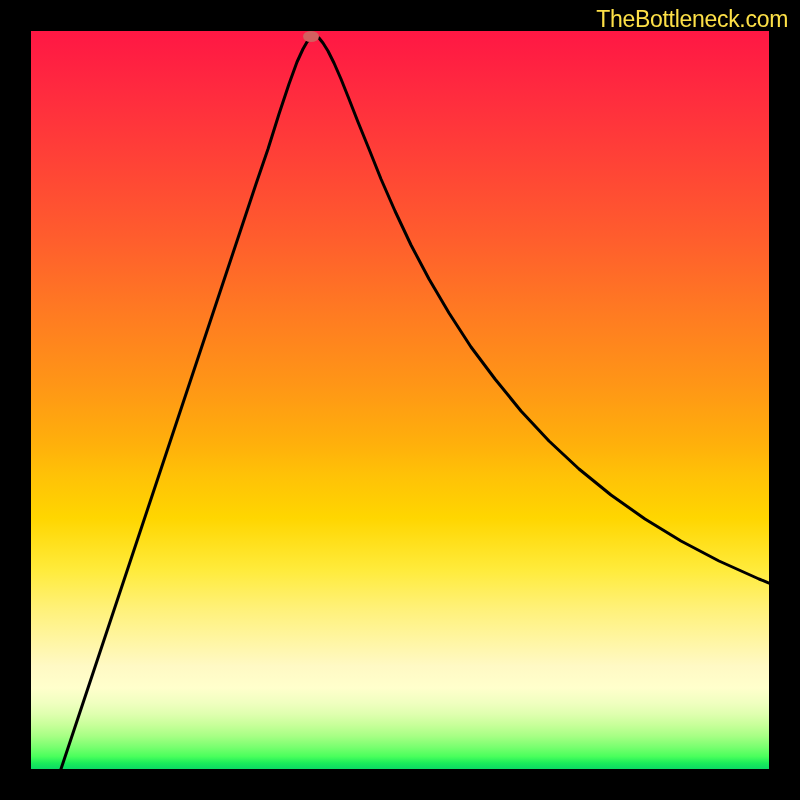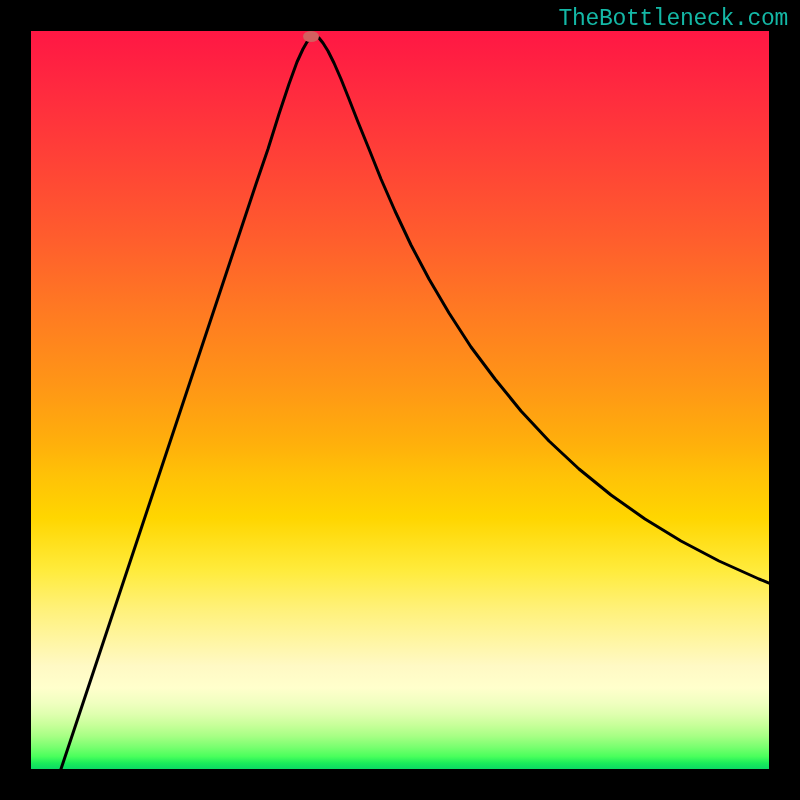--- a/index.html
+++ b/index.html
@@ -53,22 +53,22 @@
     position: absolute;
     width: 16px;
     height: 11px;
     background: #d35f5f;
     border-radius: 50%;
   }
   .watermark {
     position: absolute;
     top: 6px;
     right: 12px;
-    color: #14b8a6;
-    font-family: Liberation Mono, monospace;
+    color: #fde047;
+    font-family: Liberation Sans, sans-serif;
     font-size: 23px;
     font-weight: 500;
     letter-spacing: -0.3px;
   }
 </style>
 </head>
 <body>
 
 <div class="plot-area"></div>
 

